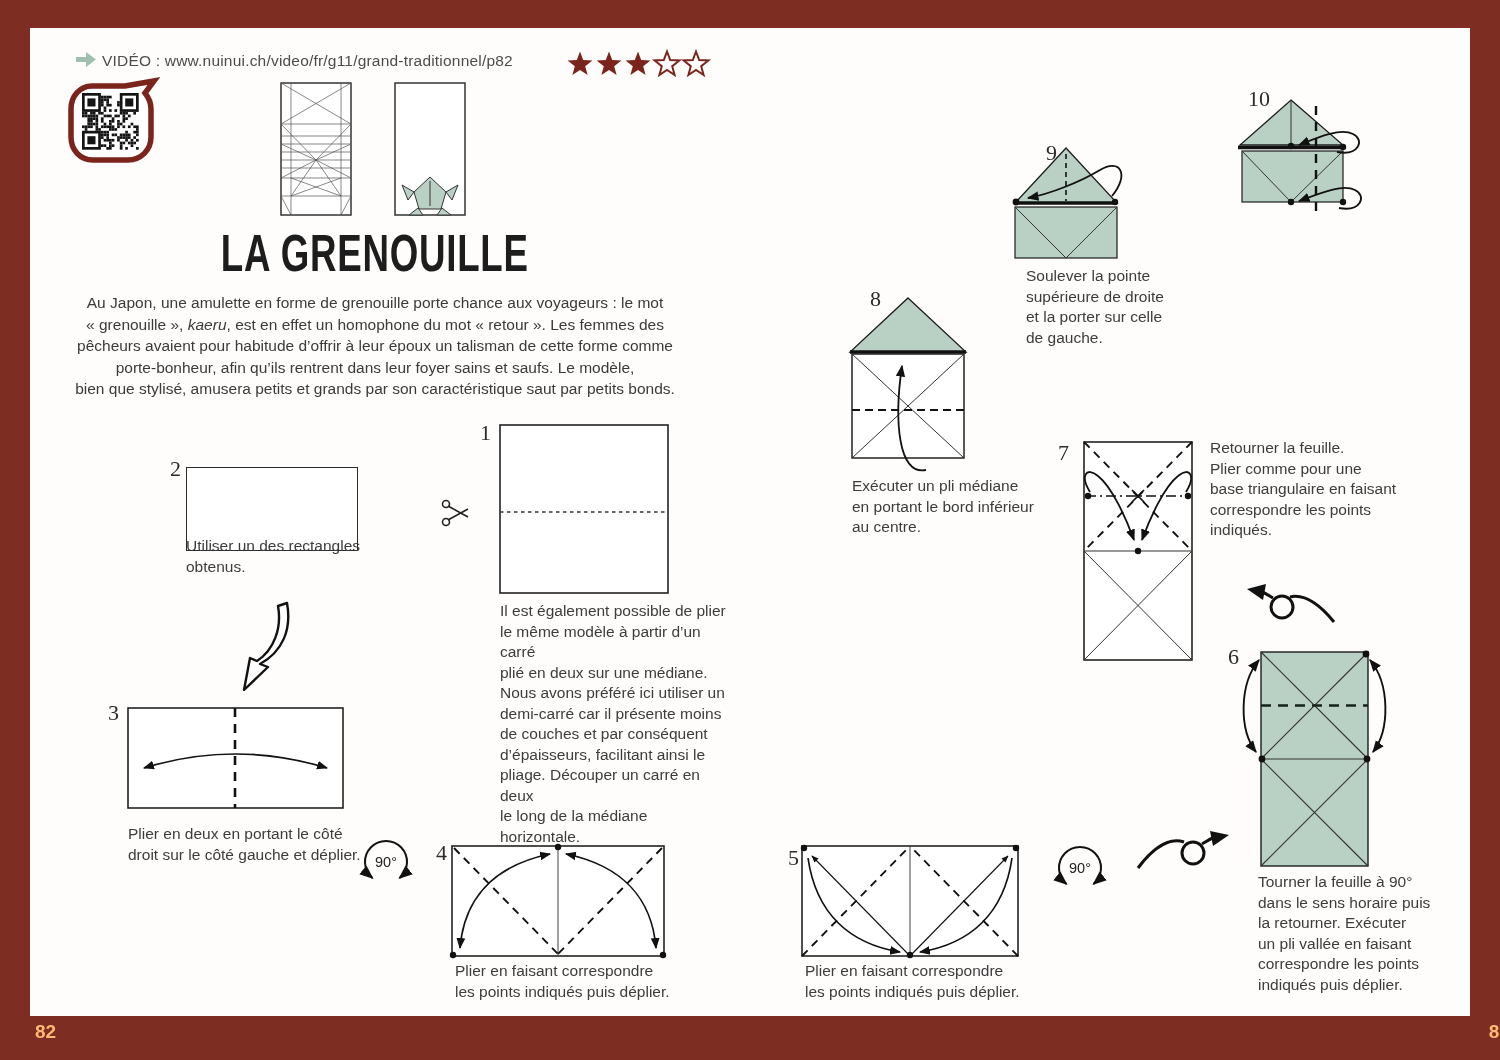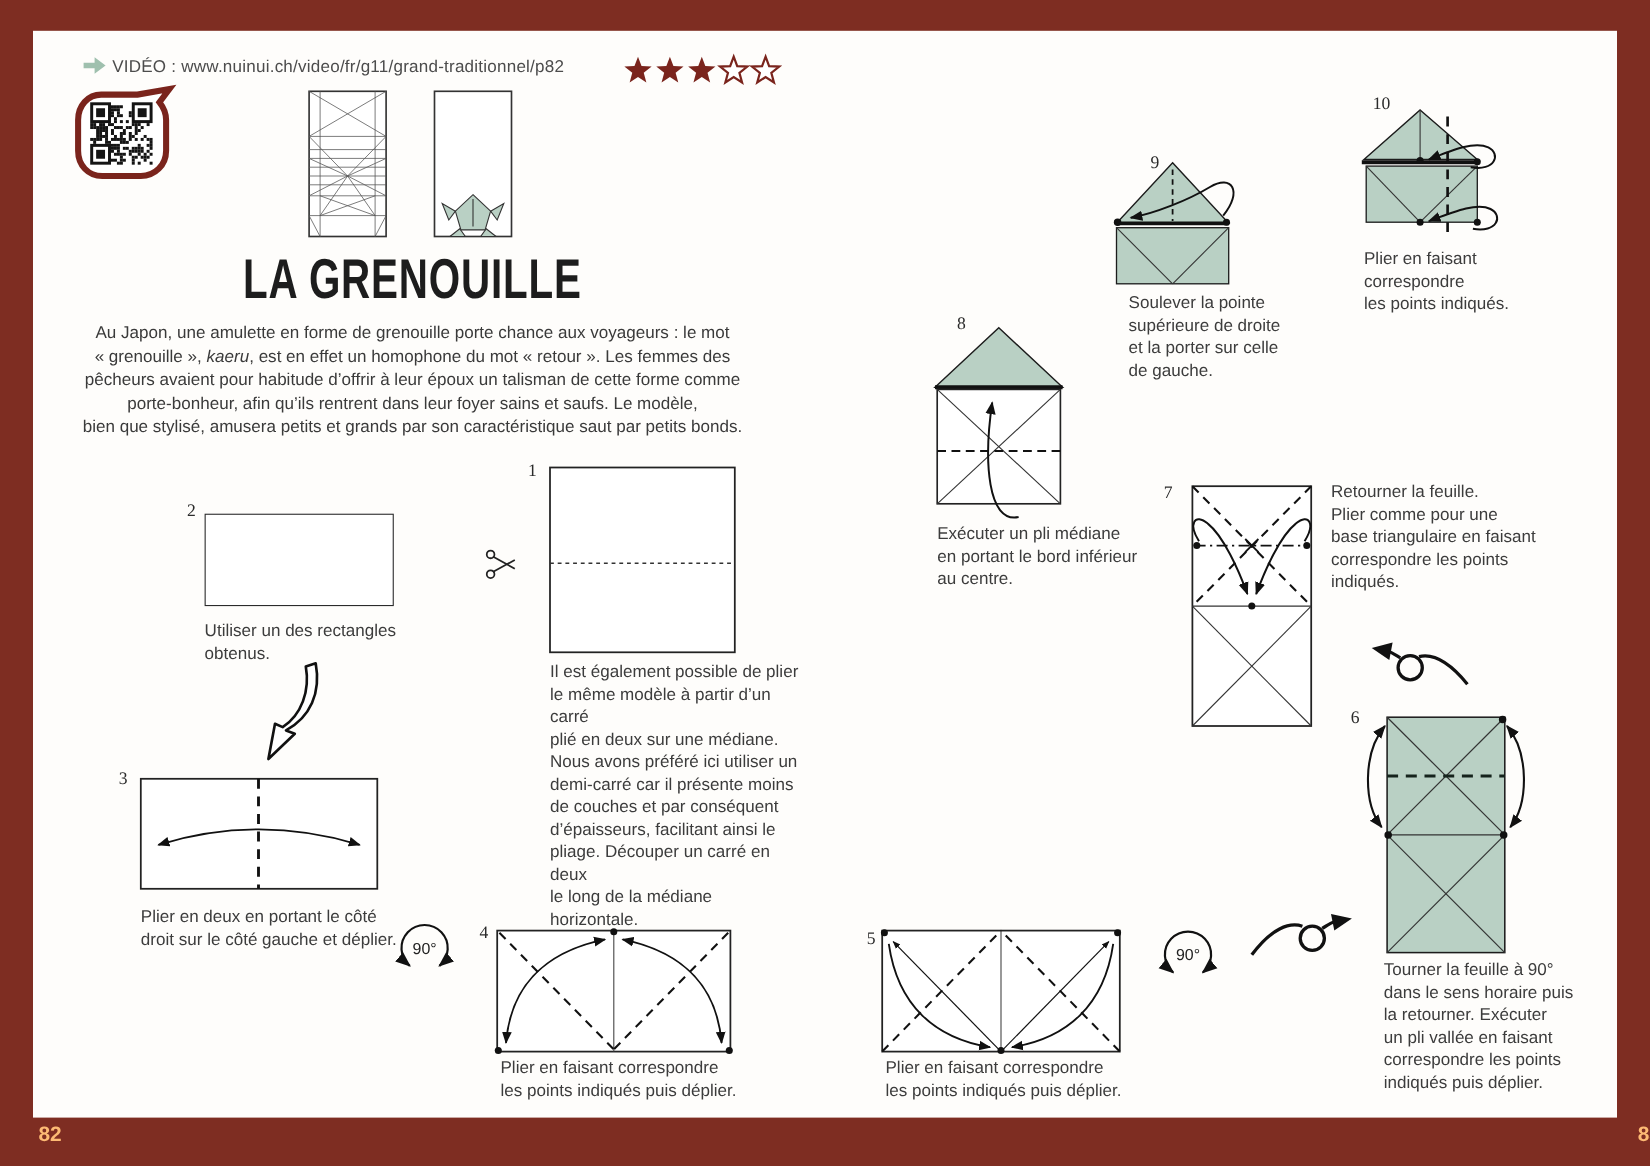--- a/index.html
+++ b/index.html
@@ -1,20 +1,20 @@
 <!DOCTYPE html>
 <html><head>
 <meta charset="utf-8">
 <style>
   html,body{margin:0;padding:0;}
   #canvas{position:relative;width:1500px;height:1060px;background:#7e2d22;overflow:hidden;
           font-family:"Liberation Sans",sans-serif;color:#3b3b3b;padding-left:44px;}
   .page{position:absolute;left:30px;top:28px;width:1440px;height:988px;background:#fefdfb;}
   .abs{position:absolute;}
-  .num{position:absolute;font-family:"Liberation Serif",serif;font-size:16px;color:#2b2b2b;}
+  .num{position:absolute;font-family:"Liberation Serif",serif;font-size:22px;color:#2b2b2b;}
   .cap{position:absolute;font-size:15.5px;line-height:20.5px;color:#3c3c3c;white-space:pre-line;}
   .video-text{position:absolute;font-size:15.5px;color:#4c4c4c;letter-spacing:.2px;}
   .title-wrap{position:absolute;left:55px;top:224px;width:640px;text-align:center;}
   .title{display:inline-block;transform:scaleX(.72);transform-origin:center;
          font-size:51px;font-weight:700;color:#1d1d1d;letter-spacing:1px;white-space:nowrap;}
   .intro{position:absolute;left:68px;top:292px;width:614px;text-align:center;
          font-size:15.5px;line-height:21.5px;color:#3a3a3a;white-space:pre-line;}
   .intro i{font-style:italic;}
   .rect-plain{position:absolute;border:1.5px solid #2b2b2b;background:#fff;}
   .pagenum{position:absolute;top:1021px;font-size:19px;font-weight:600;color:#fdba74;}
@@ -246,21 +246,21 @@
 
   <div class="title-wrap"><span class="title">LA GRENOUILLE</span></div>
   <div class="intro"><span>Au Japon, une amulette en forme de grenouille porte chance aux voyageurs : le mot
 « grenouille », </span><i>kaeru</i><span>, est en effet un homophone du mot « retour ». Les femmes des
 pêcheurs avaient pour habitude d’offrir à leur époux un talisman de cette forme comme
 porte-bonheur, afin qu’ils rentrent dans leur foyer sains et saufs. Le modèle,
 bien que stylisé, amusera petits et grands par son caractéristique saut par petits bonds.</span></div>
 
   <div class="num" style="left:170px;top:456px">2</div>
   <div class="rect-plain" style="left:186px;top:467px;width:170px;height:82px"></div>
-  <div class="cap" style="left:186px;top:564px;width:220px">Utiliser un des rectangles
+  <div class="cap" style="left:186px;top:536px;width:220px">Utiliser un des rectangles
 obtenus.</div>
 
   <div class="num" style="left:480px;top:420px">1</div>
   <svg style="left:438px;top:418px" width="240" height="182">
     <rect x="62" y="7" width="168" height="168" fill="#fff" stroke="#222" stroke-width="1.6"></rect>
     <line x1="62" y1="94" x2="230" y2="94" stroke="#333" stroke-width="1.4" stroke-dasharray="3.5,3.5"></line>
     <g stroke="#222" stroke-width="1.6" fill="none">
       <line x1="10" y1="88" x2="30" y2="99"></line>
         <line x1="10" y1="102" x2="30" y2="91"></line>
       <circle cx="8" cy="86" r="3.5"></circle>
@@ -419,23 +419,20 @@
     <line x1="17" y1="61" x2="66" y2="112" stroke="#333" stroke-width="1"></line>
     <line x1="118" y1="61" x2="66" y2="112" stroke="#333" stroke-width="1"></line>
     <line x1="91" y1="16" x2="91" y2="128" stroke="#111" stroke-width="2.4" stroke-dasharray="9,7"></line>
     <circle cx="66" cy="56" r="3.2" fill="#111"></circle>
       <circle cx="118" cy="57" r="3.2" fill="#111"></circle>
     <circle cx="66" cy="112" r="3.2" fill="#111"></circle>
       <circle cx="118" cy="112" r="3.2" fill="#111"></circle>
     <path d="M112,62 C134,66 140,50 128,44 C116,38 96,46 74,55" fill="none" stroke="#111" stroke-width="1.8" marker-end="url(#ah10)"></path>
     <path d="M114,118 C136,122 142,106 130,100 C118,94 98,102 74,111" fill="none" stroke="#111" stroke-width="1.8" marker-end="url(#ah10)"></path>
   </svg>
-  <div class="cap" style="left:1240px;top:226px;width:185px">Plier en faisant
-correspondre
-les points indiqués.</div>
 
   <div class="num" style="left:1058px;top:440px">7</div>
   <svg style="left:1076px;top:434px" width="130" height="232">
     <defs>
         <marker id="ah7" viewBox="0 0 10 10" refX="9" refY="5" markerWidth="6.5" markerHeight="6.5" orient="auto-start-reverse">
           <path d="M0,1 L10,5 L0,9 Z" fill="#111"></path>
         </marker>
       </defs>
     <rect x="8" y="8" width="108" height="218" fill="#fff" stroke="#222" stroke-width="1.6"></rect>
     <line x1="8" y1="117" x2="116" y2="117" stroke="#333" stroke-width="1.2"></line>

